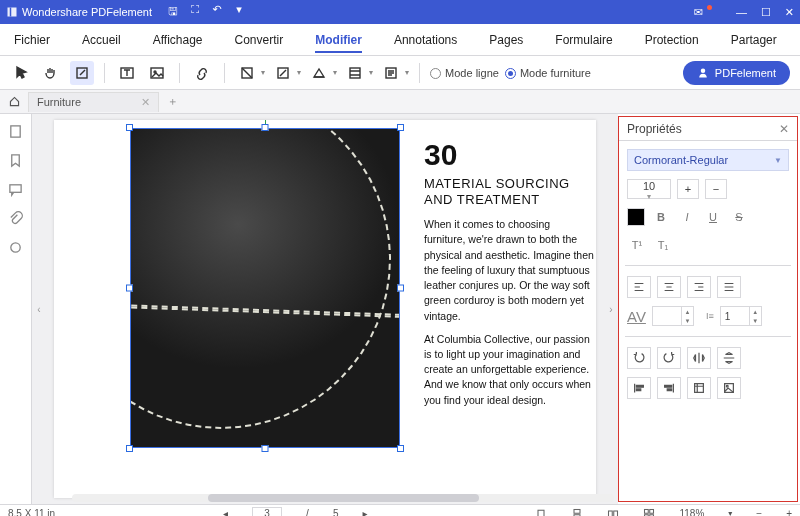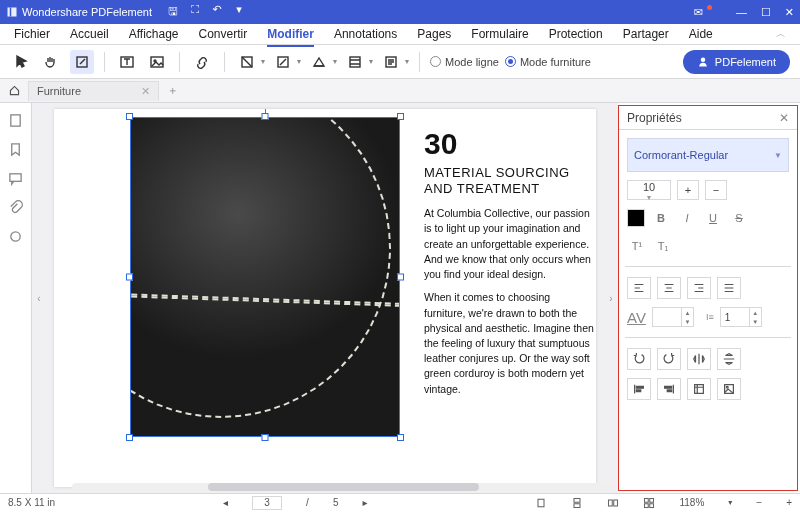--- a/index.html
+++ b/index.html
@@ -9,34 +9,34 @@
   
   .titlebar { height:24px; background:var(--titlebar); display:flex; align-items:center; color:#fff; font-size:11px; padding:0 6px; }
   .titlebar .tlogo { display:flex; align-items:center; gap:4px; }
   .titlebar .tlogo svg { width:12px; height:12px; }
   .titlebar .tq { display:flex; gap:8px; margin-left:14px; }
   .titlebar .tq span { width:14px; display:flex; justify-content:center; }
   .titlebar .spacer { flex:1; }
   .titlebar .wbtns { display:flex; gap:14px; align-items:center; }
 
   
-  .menubar { height:21px; display:flex; align-items:center; gap:20px; padding:0 14px; font-size:12px; color:#222; border-bottom:1px solid var(--border); }
+  .menubar { height:32px; display:flex; align-items:center; gap:32px; padding:0 14px; font-size:12px; color:#222; border-bottom:1px solid var(--border); }
   .menubar .mi.active { color:var(--accent); font-weight:600; position:relative; }
   .menubar .mi.active::after { content:""; position:absolute; left:0; right:0; bottom:-6px; height:2px; background:var(--accent); }
   .menubar .mspacer { flex:1; }
   .menubar .chev { color:#888; font-size:10px; }
 
   
   .toolbar { height:34px; display:flex; align-items:center; gap:6px; padding:0 10px; border-bottom:1px solid var(--border); font-size:11px; color:#444; }
   .tb { width:24px; height:24px; display:flex; align-items:center; justify-content:center; border-radius:3px; }
   .tb.active { background:#e3e8ff; }
   .tb svg { width:16px; height:16px; stroke:#333; fill:none; stroke-width:1.4; }
   .tsep { width:1px; height:20px; background:var(--border); margin:0 4px; }
   .tdrop { font-size:8px; color:#888; margin-left:-4px; }
-  .radio { display:flex; align-items:flex-start; gap:4px; }
+  .radio { display:flex; align-items:flex-end; gap:4px; }
   .radio i { width:11px; height:11px; border:1px solid #888; border-radius:50%; display:inline-block; position:relative; }
   .radio.sel i { border-color:var(--accent); }
   .radio.sel i::after { content:""; position:absolute; inset:2px; background:var(--accent); border-radius:50%; }
   .pill { margin-left:auto; height:24px; padding:0 14px; background:var(--accent); color:#fff; border-radius:12px; display:flex; align-items:center; gap:6px; font-size:11px; }
   .pill svg { width:12px; height:12px; fill:#fff; }
 
   
   .tabstrip { height:24px; display:flex; align-items:center; background:var(--light); border-bottom:1px solid var(--border); font-size:11px; }
   .tabhome { width:28px; display:flex; justify-content:center; }
   .tab { background:#ececef; height:20px; display:flex; align-items:center; padding:0 8px; gap:60px; color:#555; border:1px solid #ddd; border-bottom:none; }
@@ -63,21 +63,21 @@
 
   .textcol { position:absolute; left:370px; top:18px; width:170px; font-family: Georgia, 'Times New Roman', serif; color:#111; }
   .textcol .big { font-size:30px; font-weight:700; margin-bottom:4px; }
   .textcol .head { font-size:13px; font-weight:400; letter-spacing:0.5px; font-family:Arial,sans-serif; margin-bottom:10px; line-height:1.2; }
   .textcol p { font-size:10.5px; line-height:1.45; margin-bottom:8px; }
 
   
   .rightpanel { width:180px; border:1px solid var(--panel-outline); margin:2px 2px 2px 0; display:flex; flex-direction:column; font-size:11px; color:#444; }
   .rp-head { height:24px; display:flex; align-items:center; padding:0 8px; justify-content:space-between; border-bottom:1px solid var(--border); font-size:12px; }
   .rp-body { padding:8px 8px; display:flex; flex-direction:column; gap:8px; }
-  .fontsel { height:22px; background:#e6ecff; border:1px solid #cfd6ee; display:flex; align-items:center; padding:16px 6px; color:#3249a8; justify-content:space-between; }
+  .fontsel { height:22px; background:#e6ecff; border:1px solid #cfd6ee; display:flex; align-items:center; padding:10px 6px; color:#3249a8; justify-content:space-between; }
   .row { display:flex; align-items:center; gap:6px; }
   .numbox { width:44px; height:20px; border:1px solid var(--border); display:flex; align-items:center; padding:0 4px; justify-content:space-between;flex-direction:column; }
   .numbox .dd { font-size:8px; color:#999; }
   .sqbtn { width:22px; height:20px; border:1px solid var(--border); display:flex; align-items:center; justify-content:center; }
   .swatch { width:18px; height:18px; background:#000; border:1px solid var(--border); }
   .fmt { width:20px; height:20px; display:flex; align-items:center; justify-content:center; color:#777; }
   .hr { height:1px; background:var(--border); margin:2px -2px; }
   .iconbtn { width:24px; height:22px; border:1px solid var(--border); display:flex; align-items:center; justify-content:center; }
   .iconbtn svg { width:14px; height:14px; stroke:#555; fill:none; stroke-width:1.4; }
   .sectlabel { font-size:12px; color:#555; margin-top:4px; }
@@ -278,22 +278,22 @@
         <div class="handle" style="right:-4px;top:-4px"></div>
         <div class="handle" style="left:-4px;top:50%;transform:translateY(-50%)"></div>
         <div class="handle" style="right:-4px;top:50%;transform:translateY(-50%)"></div>
         <div class="handle" style="left:-4px;bottom:-4px"></div>
         <div class="handle" style="left:50%;bottom:-4px;transform:translateX(-50%)"></div>
         <div class="handle" style="right:-4px;bottom:-4px"></div>
       </div>
       <div class="textcol">
         <div class="big">30</div>
         <div class="head">MATERIAL SOURCING AND TREATMENT</div>
+        <p>When it comes to choosing furniture, we're drawn to both the physical and aesthetic. Imagine then the feeling of luxury that sumptuous leather conjures up. Or the way soft green corduroy is both modern yet vintage.</p>
         <p>At Columbia Collective, our passion is to light up your imagination and create an unforgettable experience. And we know that only occurs when you find your ideal design.</p>
-        <p>When it comes to choosing furniture, we're drawn to both the physical and aesthetic. Imagine then the feeling of luxury that sumptuous leather conjures up. Or the way soft green corduroy is both modern yet vintage.</p>
       </div>
     </div>
     <div class="canvas-gutter">›</div>
     <div class="hscroll">
         <div class="th"></div>
       </div>
   </div>
 
   <div class="rightpanel">
     <div class="rp-head">

